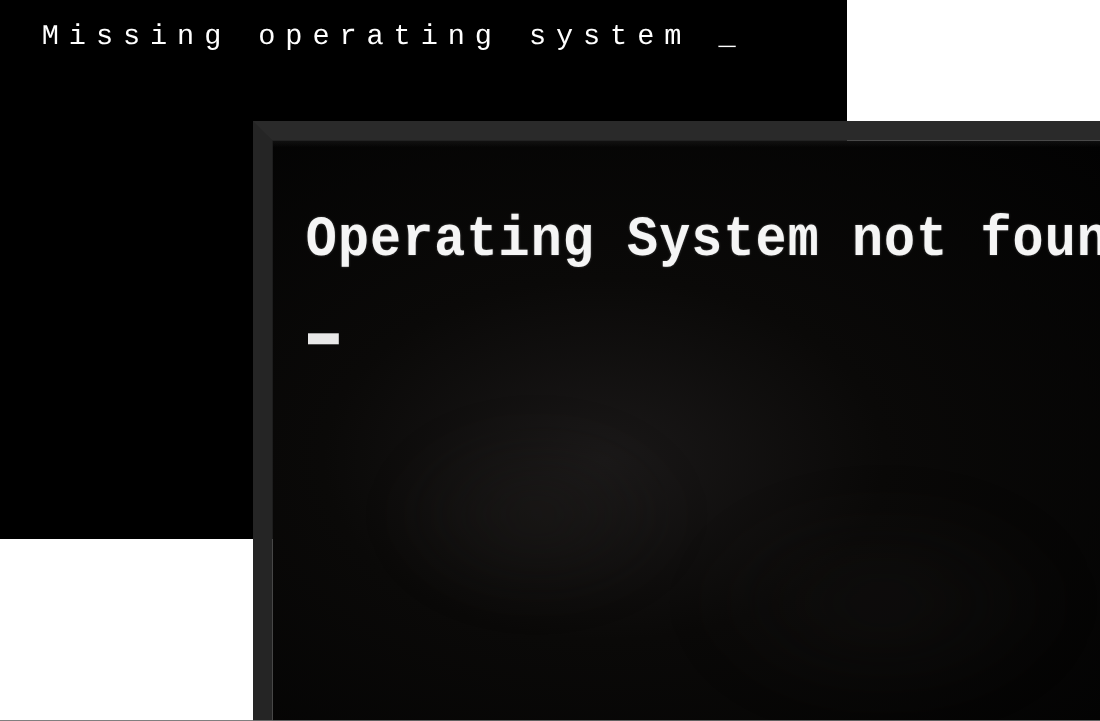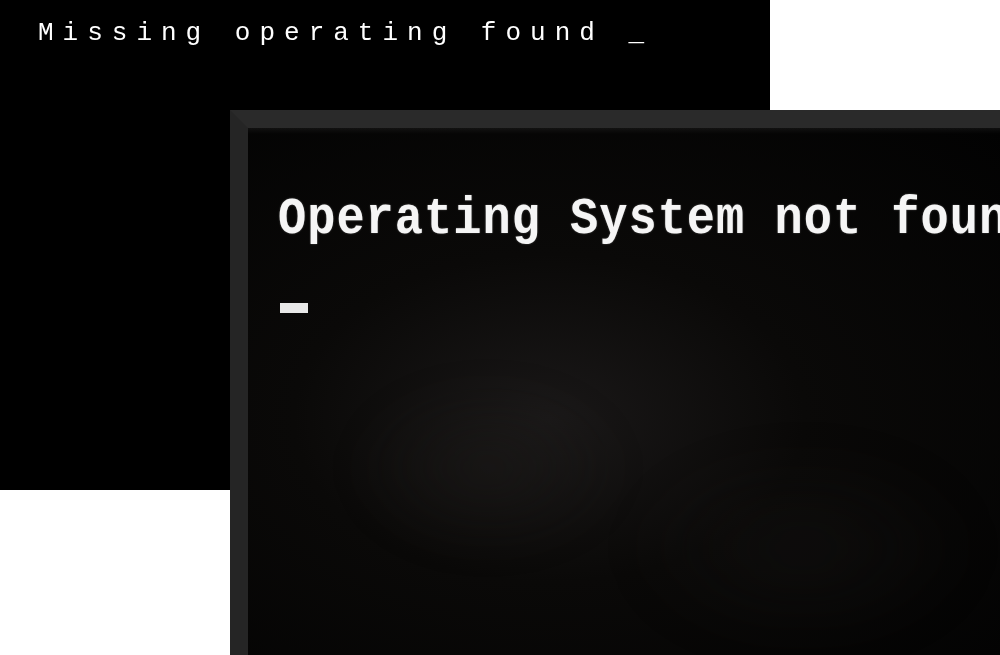--- a/index.html
+++ b/index.html
@@ -108,21 +108,21 @@
       background: radial-gradient(ellipse, rgba(25,23,22,0.35) 0%, transparent 70%);
       border-radius: 50%;
       filter: blur(20px);
       pointer-events: none;
     }
   </style>
 </head>
 <body>
 
 <div class="terminal-1">
-  <span class="terminal-1-text">Missing operating found </span><span class="terminal-1-cursor">_</span>
+  <span class="terminal-1-text">Missing operating system </span><span class="terminal-1-cursor">_</span>
 </div>
 
 <div class="terminal-2">
   <div class="reflection-1"></div>
   <div class="reflection-2"></div>
   <div class="terminal-2-text">Operating System not found</div>
   <div class="terminal-2-cursor"></div>
 </div>
 
 </body></html>

